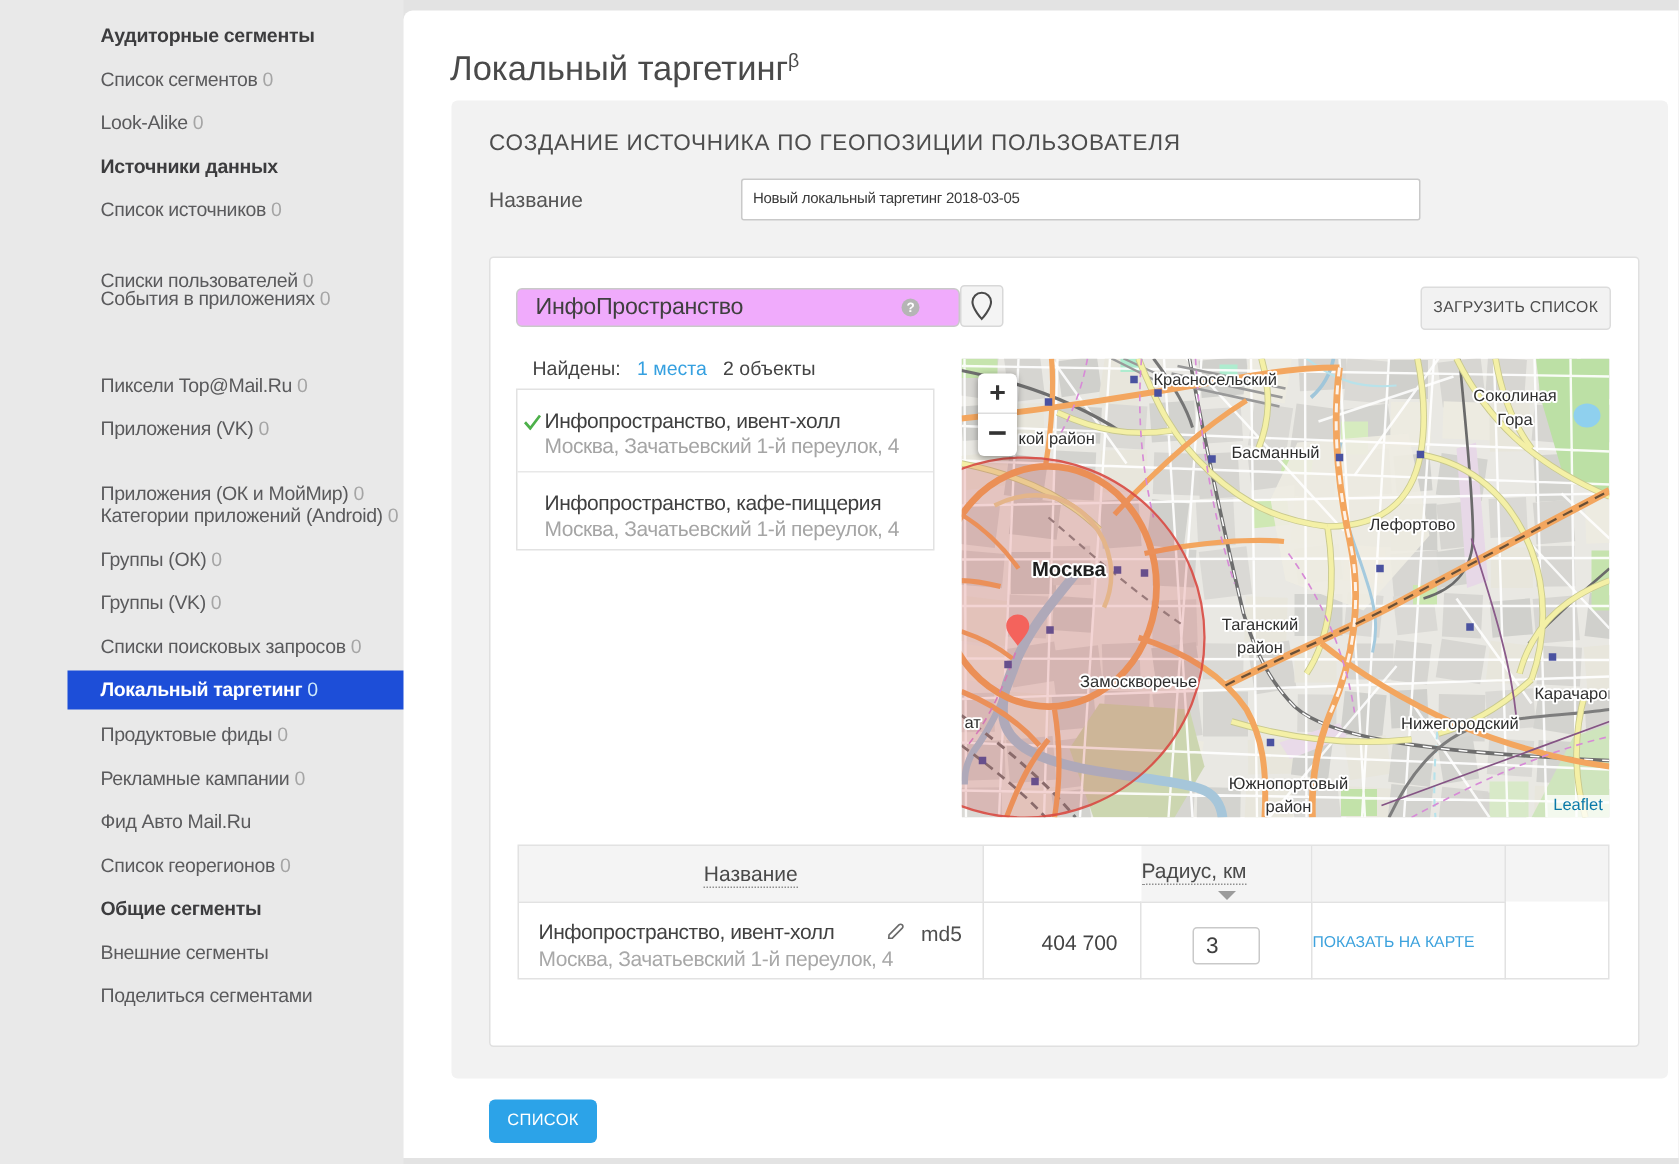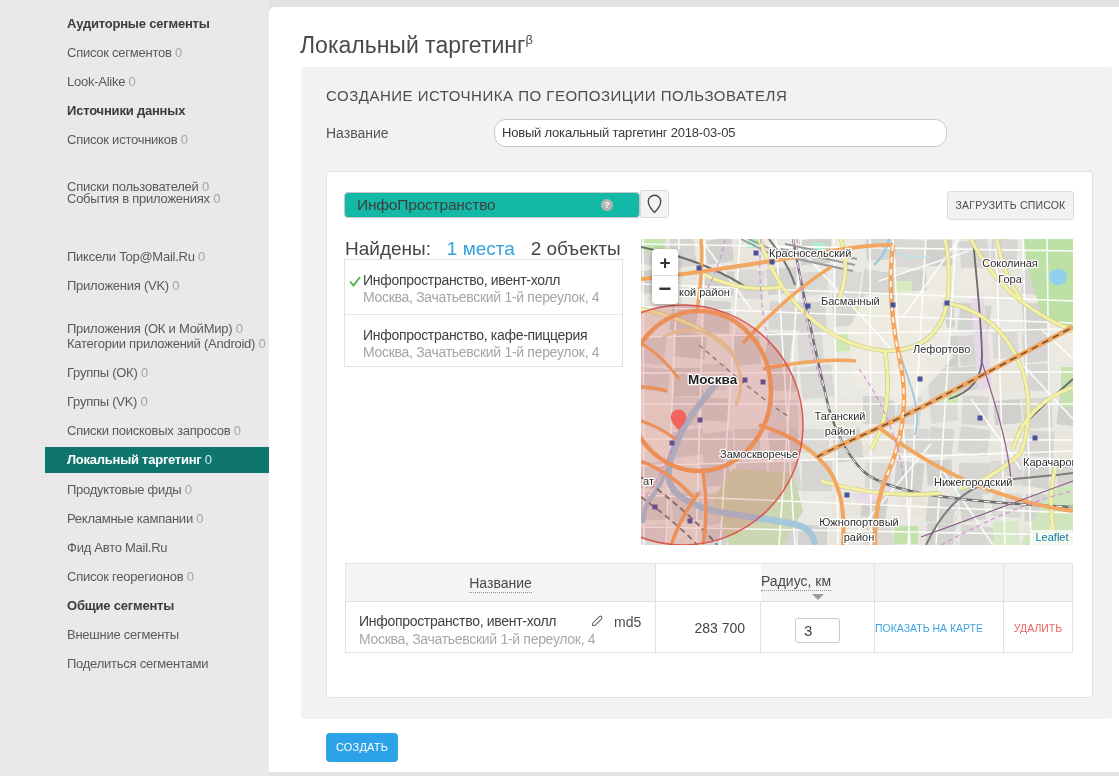--- a/index.html
+++ b/index.html
@@ -1,34 +1,34 @@
 <!DOCTYPE html>
 <html><head><meta charset="utf-8">
 <style>
 * { margin:0; padding:0; box-sizing:border-box; }
 html,body { width:1119px; height:776px; font-family:"Liberation Sans",sans-serif; background:#e3e3e3; overflow:hidden; }
 #sidebar { position:absolute; left:0; top:0; width:269px; height:776px; background:#e9e9e9; }
 .mi { position:absolute; left:0; width:269px; height:29px; line-height:29px; padding-left:22px; font-size:13px; letter-spacing:-0.25px; color:#5a5a5c; white-space:nowrap;margin-left:45px; }
 .mi.head { font-size:13px; font-weight:bold; letter-spacing:-0.2px; color:#3c3c3e; }
 .mi .cnt { color:#a5a5a5; }
-.mi.sel { background:#0f766e; color:#ffffff; font-weight:bold; height:26px; line-height:26px; margin-top:1px; width:266px; }
+.mi.sel { background:#1d4ed8; color:#ffffff; font-weight:bold; height:26px; line-height:26px; margin-top:1px; width:266px; }
 .mi.sel .cntsel { color:#cfeafa; font-weight:normal; }
 #panel { position:absolute; left:269px; top:7px; width:850px; height:765px; background:#ffffff; border-radius:6px 0 0 0; }
 #h1 { position:absolute; left:300px; top:32px; font-size:23px; color:#4a4a4a; }
 #h1 sup { font-size:13px; color:#4a4a4a; }
 #card { position:absolute; left:301px; top:67px; width:811px; height:652px; background:#f2f2f2; border-radius:4px; }
 #cardtitle { position:absolute; left:326px; top:87px; font-size:15px; color:#4d4d4d; letter-spacing:0.5px; }
 #lblname { position:absolute; left:326px; top:125px; font-size:14px; color:#555; }
-#inpname { position:absolute; left:494px; top:119px; width:453px; height:28px; background:#fff; border:1px solid #c9c9c9; border-radius:12px; font-size:13px; letter-spacing:-0.2px; color:#3a3a3a; line-height:26px; padding-left:7px; }
+#inpname { position:absolute; left:494px; top:119px; width:453px; height:28px; background:#fff; border:1px solid #c9c9c9; border-radius:2px; font-size:10px; letter-spacing:-0.2px; color:#3a3a3a; line-height:26px; padding-left:7px; }
 #inner { position:absolute; left:326px; top:171px; width:767px; height:527px; background:#fff; border:1px solid #e0e0e0; border-radius:3px; }
-#search { position:absolute; left:344px; top:192px; width:296px; height:26px; background:#14b8a6; border:1px solid #c9c9c9; border-radius:4px; font-size:15.5px; letter-spacing:-0.2px; color:#3f3f3f; line-height:24px; padding-left:12px; }
+#search { position:absolute; left:344px; top:192px; width:296px; height:26px; background:#f0abfc; border:1px solid #c9c9c9; border-radius:4px; font-size:15.5px; letter-spacing:-0.2px; color:#3f3f3f; line-height:24px; padding-left:12px; }
 #qmark { position:absolute; left:601px; top:199px; width:12px; height:12px; border-radius:50%; background:#b5b5b5; color:#fff; font-size:9px; font-weight:bold; text-align:center; line-height:12px; }
 #pinbtn { position:absolute; left:640px; top:190px; width:29px; height:28px; background:#f4f4f4; border:1px solid #d8d8d8; border-radius:3px; }
 #loadbtn { position:absolute; left:947px; top:191px; width:127px; height:29px; background:#f2f2f2; border:1px solid #dcdcdc; border-radius:3px; font-size:10.5px; color:#4c4c4c; text-align:center; line-height:27px; letter-spacing:0.2px; }
-#foundrow { position:absolute; left:345px; top:238px; font-size:19px; color:#454545; }
+#foundrow { position:absolute; left:355px; top:238px; font-size:13px; color:#454545; }
 #foundrow .blue { color:#35a0e0; }
 #list { position:absolute; left:344px; top:259px; width:279px; height:108px; background:#fff; border:1px solid #e2e2e2; }
 .li1 { position:absolute; left:0; top:0; width:277px; height:54px; }
 .li2 { position:absolute; left:0; top:54px; width:277px; height:54px; border-top:1px solid #e8e8e8; }
 .lit { position:absolute; left:18px; top:12px; font-size:14px; letter-spacing:-0.3px; color:#3f3f3f; white-space:nowrap; }
 .lis { position:absolute; left:18px; top:29px; font-size:14px; letter-spacing:-0.3px; color:#a5a5a5; white-space:nowrap; }
 #map { position:absolute; left:641px; top:239px; width:432px; height:306px; overflow:hidden; }
 #zoomctl { position:absolute; left:652px; top:249px; width:26px; height:55px; background:#fff; border-radius:4px; box-shadow:0 1px 5px rgba(0,0,0,0.4); }
 #zoomctl .zp { position:absolute; left:0; top:0; width:26px; height:27px; font-size:19px; font-weight:bold; color:#333; text-align:center; line-height:27px; border-bottom:1px solid #ddd; }
 #zoomctl .zm { position:absolute; left:0; top:28px; width:26px; height:26px; font-size:22px; font-weight:bold; color:#333; text-align:center; line-height:24px; }
@@ -387,21 +387,20 @@
   <div class="th thlast" style="left:658px;width:68px"></div>
   <div class="td" style="left:0;width:310px">
     <div style="position:absolute;left:13px;top:11px;font-size:14px;letter-spacing:-0.3px;color:#414141;white-space:nowrap">Инфопространство, ивент-холл</div>
     <svg width="12" height="12" viewBox="0 0 12 12" style="position:absolute;left:245px;top:13px">
         <path d="M1.5 10.5 L1.7 8.2 L8.3 1.6 C8.9 1 9.9 1 10.5 1.6 C11.1 2.2 11.1 3.2 10.5 3.8 L3.9 10.4 Z" fill="none" stroke="#6b6b6b" stroke-width="1.1"></path>
       </svg>
     <div style="position:absolute;left:268px;top:12px;font-size:14px;color:#4f4f4f">md5</div>
     <div style="position:absolute;left:13px;top:29px;font-size:14px;letter-spacing:-0.3px;color:#a8a8a8;white-space:nowrap">Москва, Зачатьевский 1-й переулок, 4</div>
   </div>
   <div class="td" style="left:310px;width:105px">
-      <div style="position:absolute;right:15px;top:18px;font-size:14px;color:#444">283 700</div>
+      <div style="position:absolute;right:15px;top:18px;font-size:14px;color:#444">404 700</div>
     </div>
   <div class="td" style="left:415px;width:114px">
       <div id="radinp">3</div>
     </div>
   <div class="td" style="left:529px;width:129px;font-size:10.5px;line-height:52px;color:#3da2dd">ПОКАЗАТЬ НА КАРТЕ</div>
-  <div class="td tdlast" style="left:658px;width:68px;text-align:center;font-size:10.5px;line-height:52px;color:#f2625e">УДАЛИТЬ</div>
 </div>
-<div id="createbtn">СОЗДАТЬ</div>
+<div id="createbtn">СПИСОК</div>
 
 </body></html>

